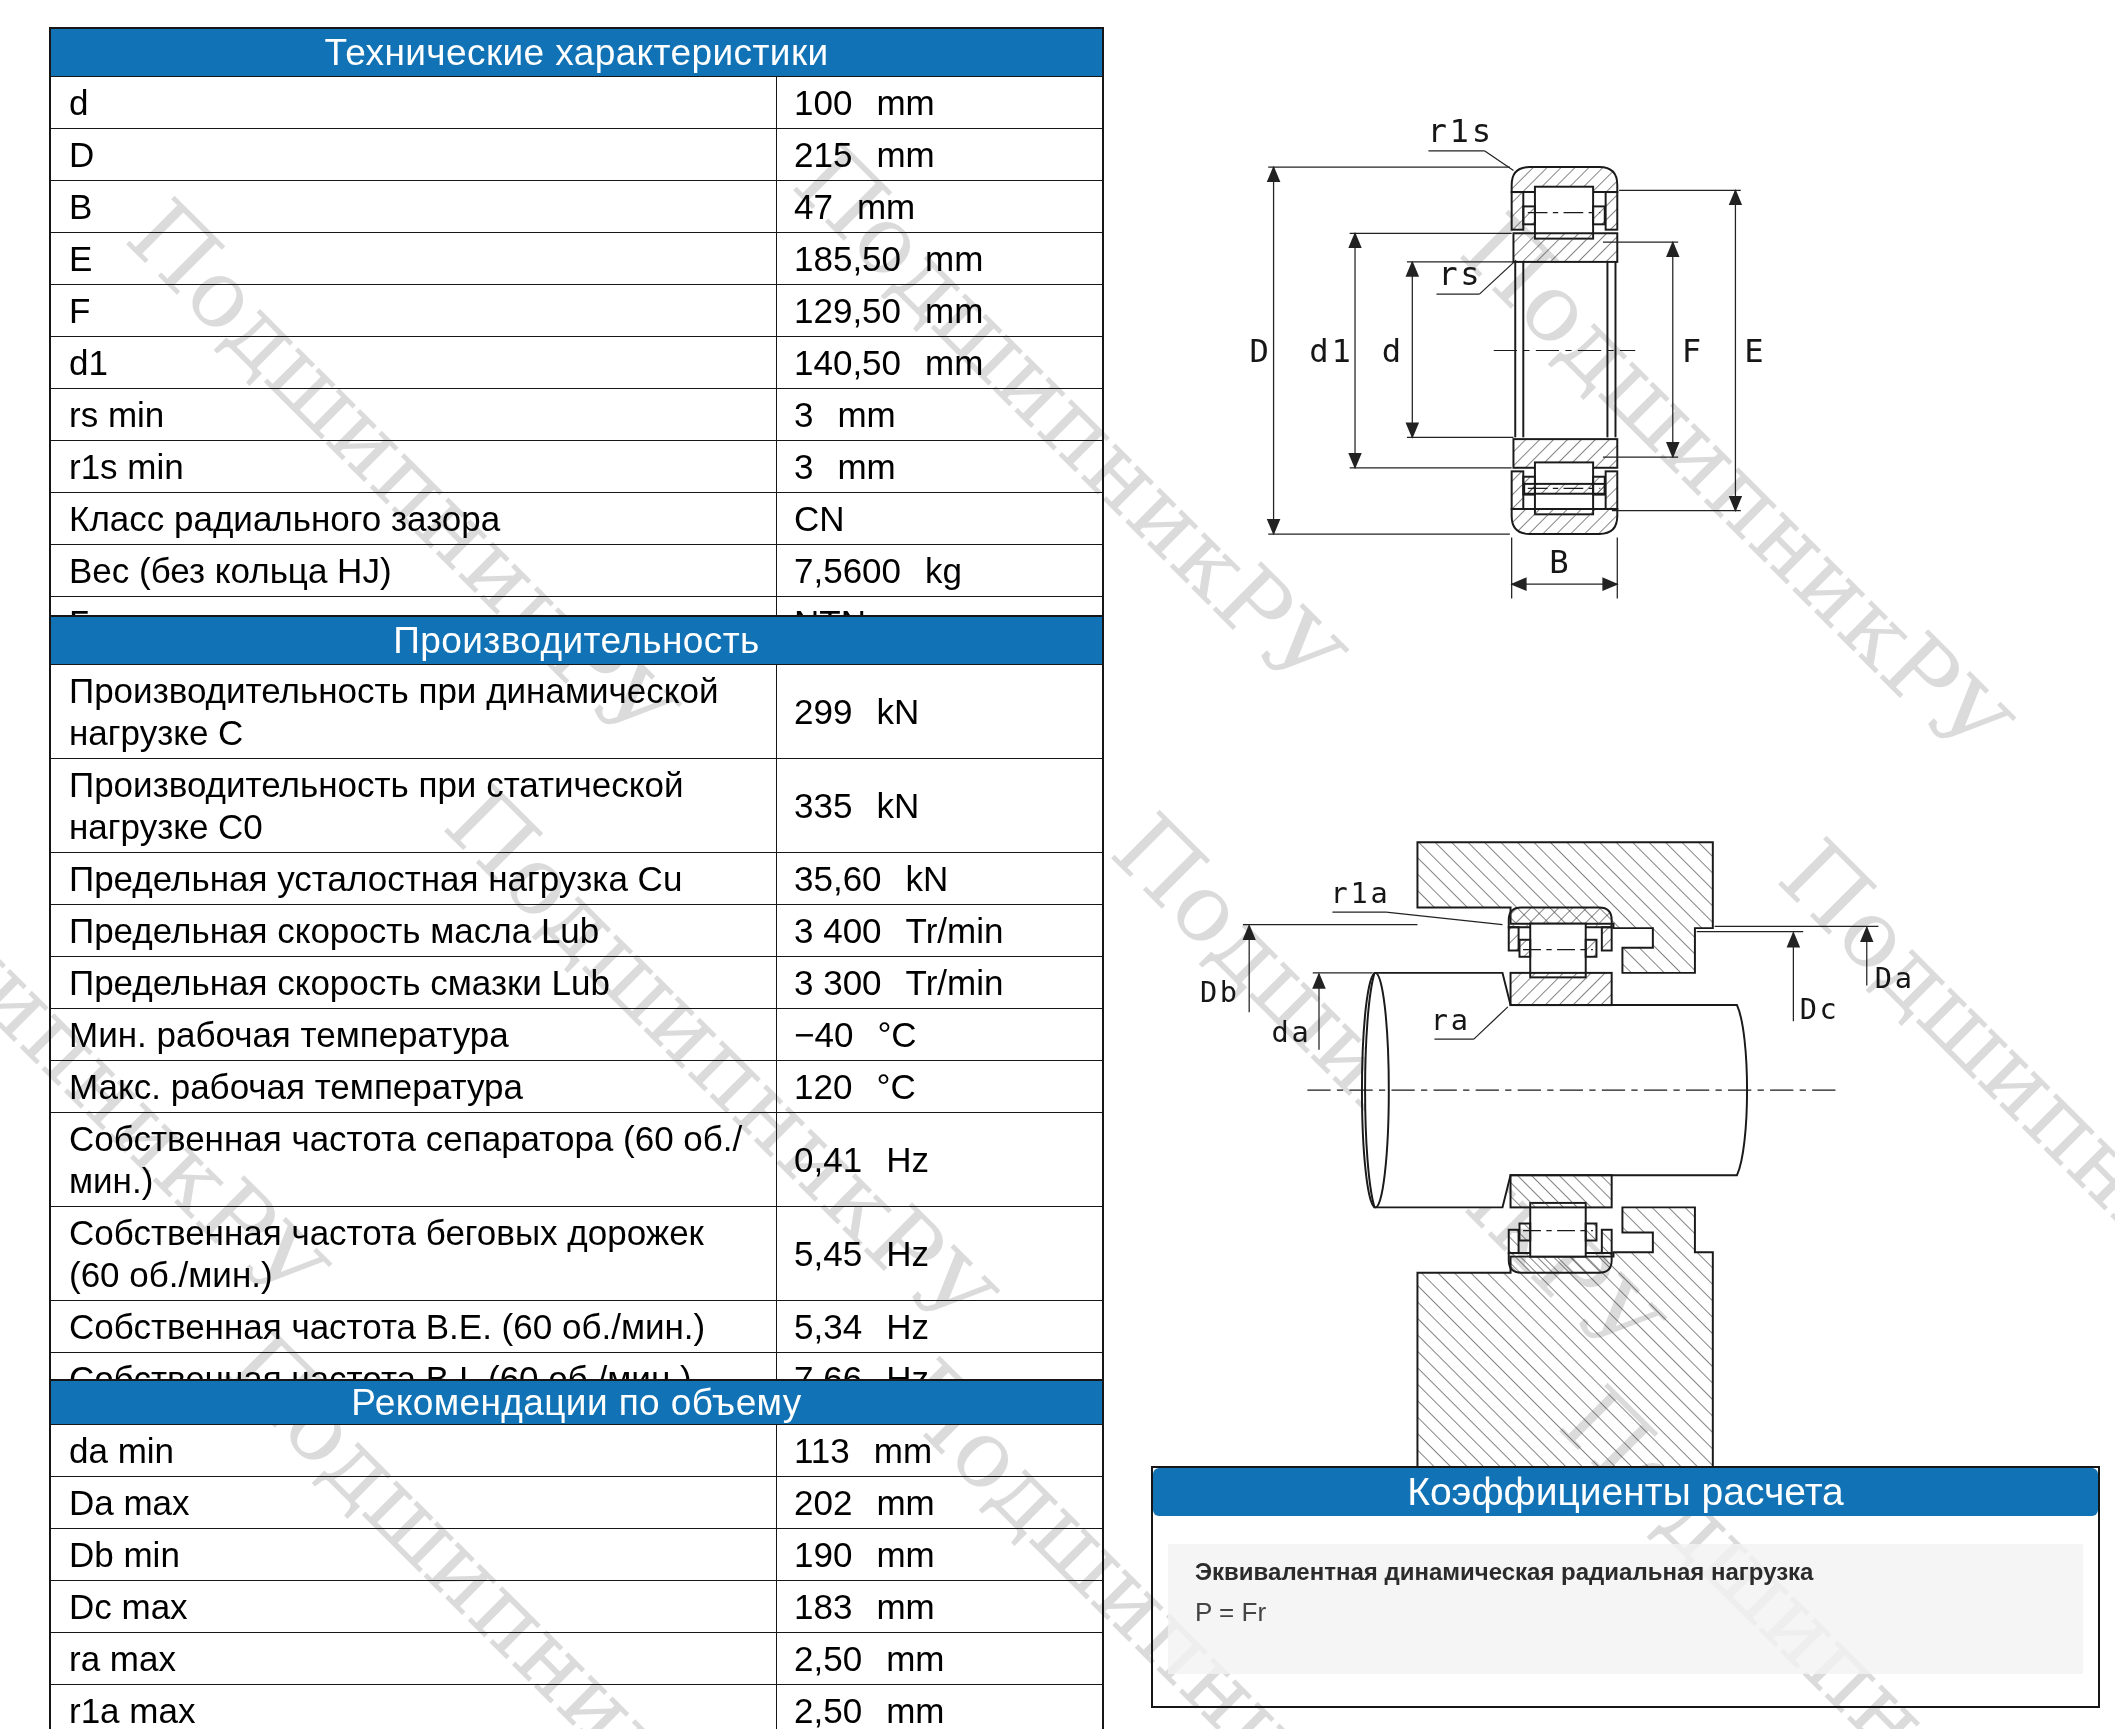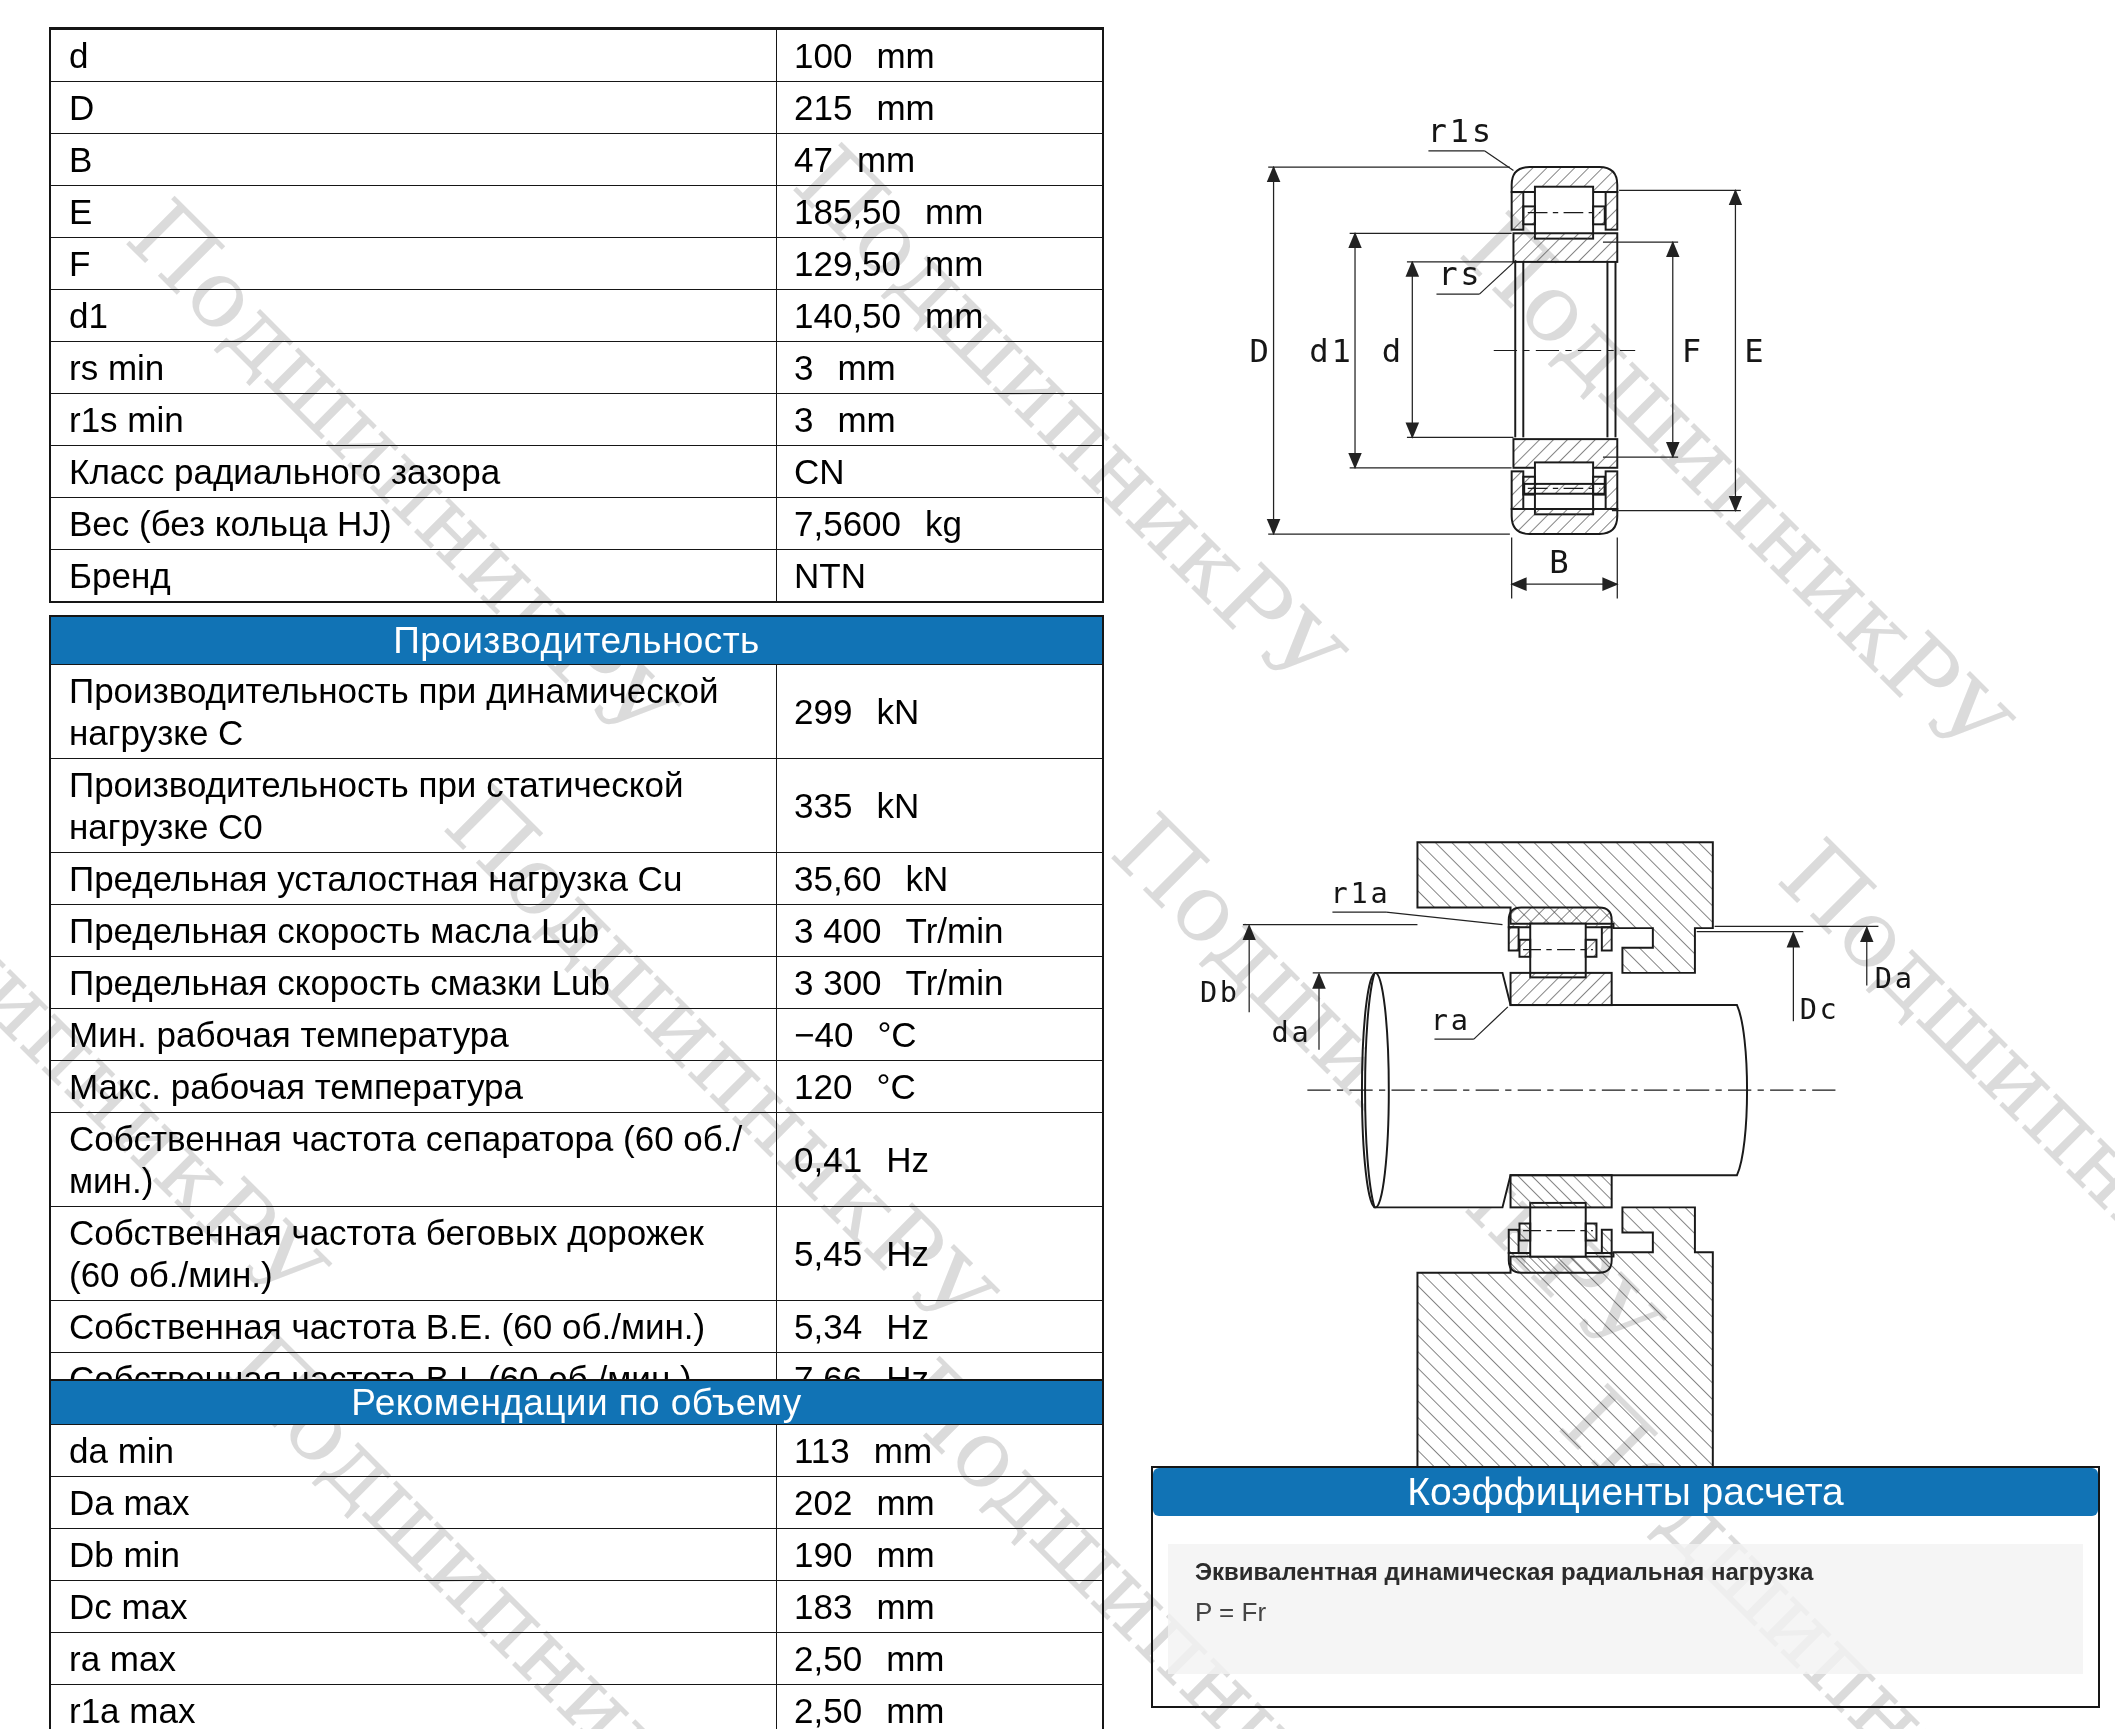--- a/index.html
+++ b/index.html
@@ -43,20 +43,21 @@
   <div class="wm" style="left:1518px;top:193px;">ПодшипникРУ</div>
   <div class="wm" style="left:-166px;top:739px;">ПодшипникРУ</div>
   <div class="wm" style="left:502px;top:766px;">ПодшипникРУ</div>
   <div class="wm" style="left:1169px;top:793px;">ПодшипникРУ</div>
   <div class="wm" style="left:1836px;top:819px;">ПодшипникРУ</div>
   <div class="wm" style="left:282px;top:1312px;">ПодшипникРУ</div>
   <div class="wm" style="left:949px;top:1339px;">ПодшипникРУ</div>
   <div class="wm" style="left:1617px;top:1366px;">ПодшипникРУ</div>
 
   <div class="tbl" style="left:49px;top:27px;">
+    <div class="tbl-h">Технические характеристики</div>
     <div>
         <div class="row">
           <div class="lbl">d</div>
           <div class="val">
             <span class="num">100</span>
             <span class="unit">mm</span>
           </div>
         </div>
         <div class="row">
           <div class="lbl">D</div>

